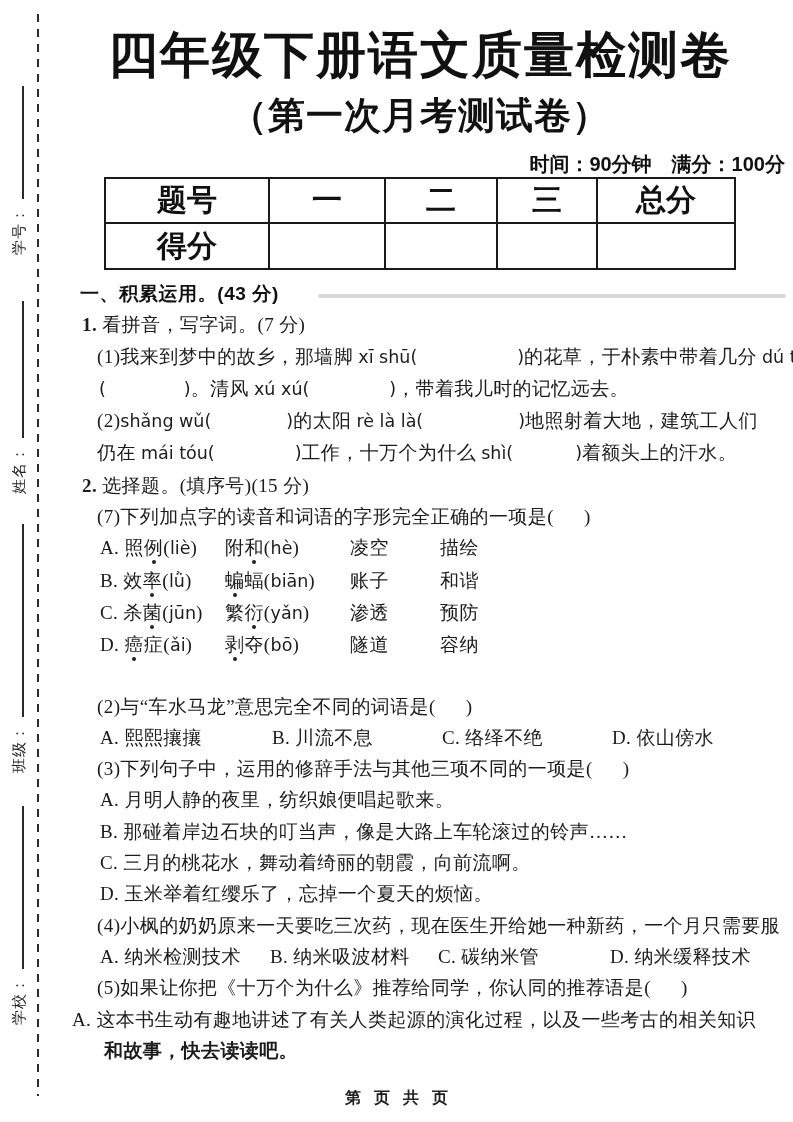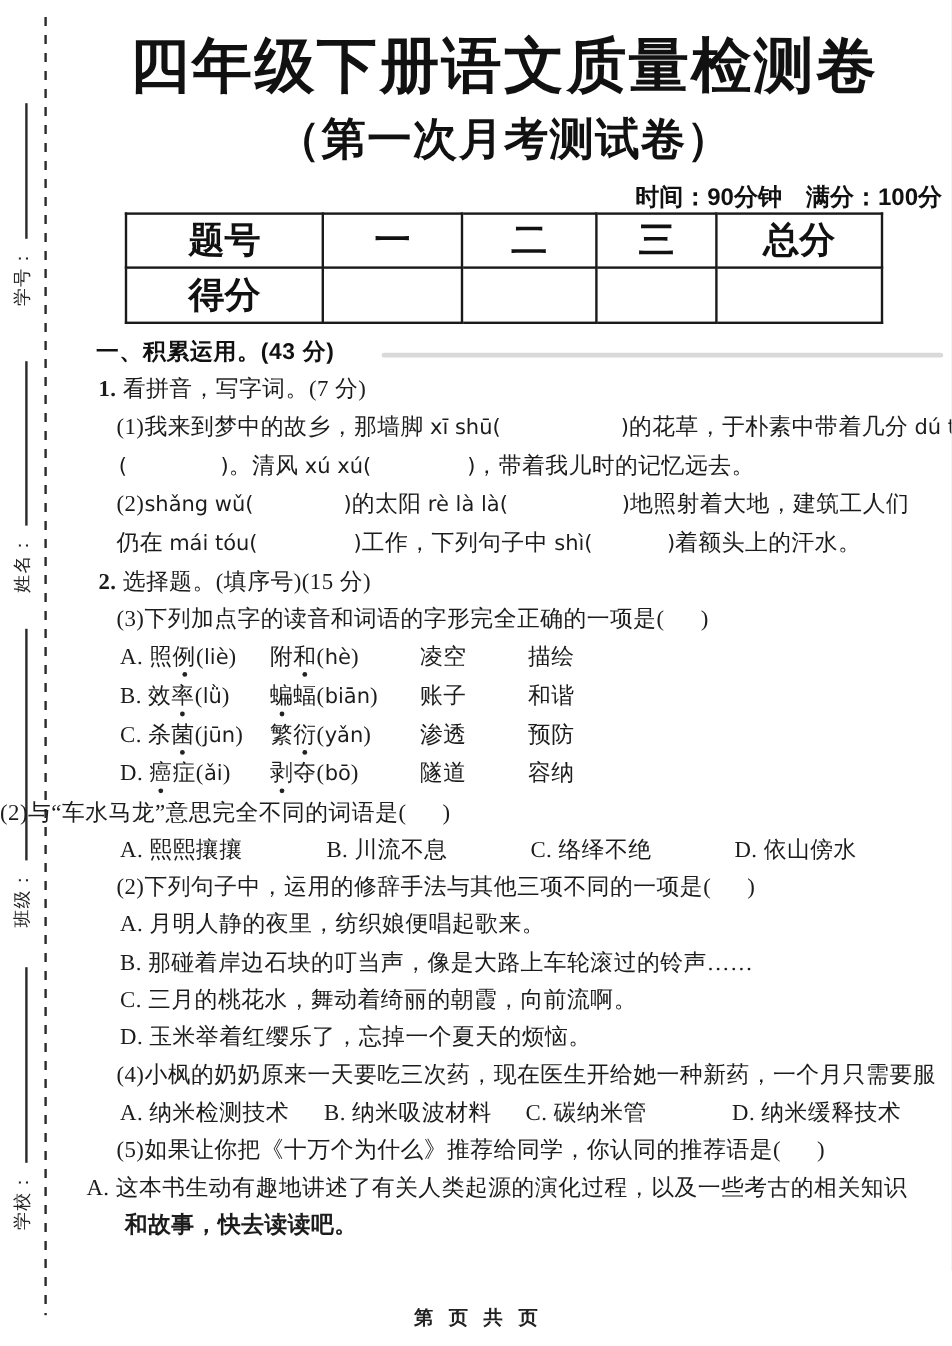--- a/index.html
+++ b/index.html
@@ -121,30 +121,30 @@
     </table>
 
   <div class="scan-artifact"></div>
 
   <div class="body-lines">
       <div class="bline heading" style="padding-left: 80px;"><span>一、积累运用。(43 分)</span></div>
       <div class="bline" style="padding-left: 82px;"><span class="bold">1.</span><span> 看拼音，写字词。(7 分)</span></div>
       <div class="bline" style="padding-left: 97px;"><span>(1)我来到梦中的故乡，那墙脚 </span><span class="pin">xī shū(</span><span class="gap" style="width: 100px;"></span><span class="pin">)</span><span>的花草，于朴素中带着几分 </span><span class="pin">dú tè</span></div>
       <div class="bline" style="padding-left: 99px;"><span class="pin">(</span><span class="gap" style="width: 78px;"></span><span class="pin">)</span><span>。清风 </span><span class="pin">xú xú(</span><span class="gap" style="width: 80px;"></span><span class="pin">)</span><span>，带着我儿时的记忆远去。</span></div>
       <div class="bline" style="padding-left: 97px;"><span>(2)</span><span class="pin">shǎng wǔ(</span><span class="gap" style="width: 75px;"></span><span class="pin">)</span><span>的太阳 </span><span class="pin">rè là là(</span><span class="gap" style="width: 95px;"></span><span class="pin">)</span><span>地照射着大地，建筑工人们</span></div>
-      <div class="bline" style="padding-left: 97px;"><span>仍在 </span><span class="pin">mái tóu(</span><span class="gap" style="width: 80px;"></span><span class="pin">)</span><span>工作，下列句子中 </span><span class="pin">shì(</span><span class="gap" style="width: 62px;"></span><span class="pin">)</span><span>着额头上的汗水。</span></div>
+      <div class="bline" style="padding-left: 97px;"><span>仍在 </span><span class="pin">mái tóu(</span><span class="gap" style="width: 80px;"></span><span class="pin">)</span><span>工作，十万个为什么 </span><span class="pin">shì(</span><span class="gap" style="width: 62px;"></span><span class="pin">)</span><span>着额头上的汗水。</span></div>
       <div class="bline" style="padding-left: 82px;"><span class="bold">2.</span><span> 选择题。(填序号)(15 分)</span></div>
-      <div class="bline" style="padding-left: 97px;"><span>(3)下列加点字的读音和词语的字形完全正确的一项是(</span><span class="gap" style="width: 30px;"></span><span>)</span></div>
+      <div class="bline" style="padding-left: 97px;"><span>(7)下列加点字的读音和词语的字形完全正确的一项是(</span><span class="gap" style="width: 30px;"></span><span>)</span></div>
       <div class="bline" style="padding-left: 100px;"><span class="col" style="width: 125px;"><span>A. 照</span><span class="dot">例</span><span>(</span><span class="pin">liè</span><span>)</span></span><span class="col" style="width: 125px;"><span>附</span><span class="dot">和</span><span>(</span><span class="pin">hè</span><span>)</span></span><span class="col" style="width: 90px;"><span>凌空</span></span><span class="col"><span>描绘</span></span></div>
       <div class="bline" style="padding-left: 100px;"><span class="col" style="width: 125px;"><span>B. 效</span><span class="dot">率</span><span>(</span><span class="pin">lǜ</span><span>)</span></span><span class="col" style="width: 125px;"><span class="dot">蝙</span><span>蝠(</span><span class="pin">biān</span><span>)</span></span><span class="col" style="width: 90px;"><span>账子</span></span><span class="col"><span>和谐</span></span></div>
       <div class="bline" style="padding-left: 100px;"><span class="col" style="width: 125px;"><span>C. 杀</span><span class="dot">菌</span><span>(</span><span class="pin">jūn</span><span>)</span></span><span class="col" style="width: 125px;"><span>繁</span><span class="dot">衍</span><span>(</span><span class="pin">yǎn</span><span>)</span></span><span class="col" style="width: 90px;"><span>渗透</span></span><span class="col"><span>预防</span></span></div>
       <div class="bline" style="padding-left: 100px;"><span class="col" style="width: 125px;"><span>D. </span><span class="dot">癌</span><span>症(</span><span class="pin">ǎi</span><span>)</span></span><span class="col" style="width: 125px;"><span class="dot">剥</span><span>夺(</span><span class="pin">bō</span><span>)</span></span><span class="col" style="width: 90px;"><span>隧道</span></span><span class="col"><span>容纳</span></span></div>
-      <div class="bline" style=""><span>(2)与“车水马龙”意思完全不同的词语是(</span><span class="gap" style="width: 30px;"></span><span>)</span></div>
+      <div class="bline" style="padding-left: 97px; margin-top: 29px;"><span>(2)与“车水马龙”意思完全不同的词语是(</span><span class="gap" style="width: 30px;"></span><span>)</span></div>
       <div class="bline" style="padding-left: 100px;"><span class="col" style="width: 172px;"><span>A. 熙熙攘攘</span></span><span class="col" style="width: 170px;"><span>B. 川流不息</span></span><span class="col" style="width: 170px;"><span>C. 络绎不绝</span></span><span class="col"><span>D. 依山傍水</span></span></div>
-      <div class="bline" style="padding-left: 97px;"><span>(2)下列句子中，运用的修辞手法与其他三项不同的一项是(</span><span class="gap" style="width: 30px;"></span><span>)</span></div>
+      <div class="bline" style="padding-left: 97px;"><span>(3)下列句子中，运用的修辞手法与其他三项不同的一项是(</span><span class="gap" style="width: 30px;"></span><span>)</span></div>
       <div class="bline" style="padding-left: 100px;"><span>A. 月明人静的夜里，纺织娘便唱起歌来。</span></div>
       <div class="bline" style="padding-left: 100px;"><span>B. 那碰着岸边石块的叮当声，像是大路上车轮滚过的铃声……</span></div>
       <div class="bline" style="padding-left: 100px;"><span>C. 三月的桃花水，舞动着绮丽的朝霞，向前流啊。</span></div>
       <div class="bline" style="padding-left: 100px;"><span>D. 玉米举着红缨乐了，忘掉一个夏天的烦恼。</span></div>
       <div class="bline" style="padding-left: 97px;"><span>(4)小枫的奶奶原来一天要吃三次药，现在医生开给她一种新药，一个月只需要服</span></div>
       <div class="bline" style="padding-left: 100px;"><span class="col" style="width: 170px;"><span>A. 纳米检测技术</span></span><span class="col" style="width: 168px;"><span>B. 纳米吸波材料</span></span><span class="col" style="width: 172px;"><span>C. 碳纳米管</span></span><span class="col"><span>D. 纳米缓释技术</span></span></div>
       <div class="bline" style="padding-left: 97px;"><span>(5)如果让你把《十万个为什么》推荐给同学，你认同的推荐语是(</span><span class="gap" style="width: 30px;"></span><span>)</span></div>
       <div class="bline" style="padding-left: 72px;"><span>A. 这本书生动有趣地讲述了有关人类起源的演化过程，以及一些考古的相关知识</span></div>
       <div class="bline" style="padding-left: 104px; font-weight: bold;"><span>和故事，快去读读吧。</span></div>
     </div>

